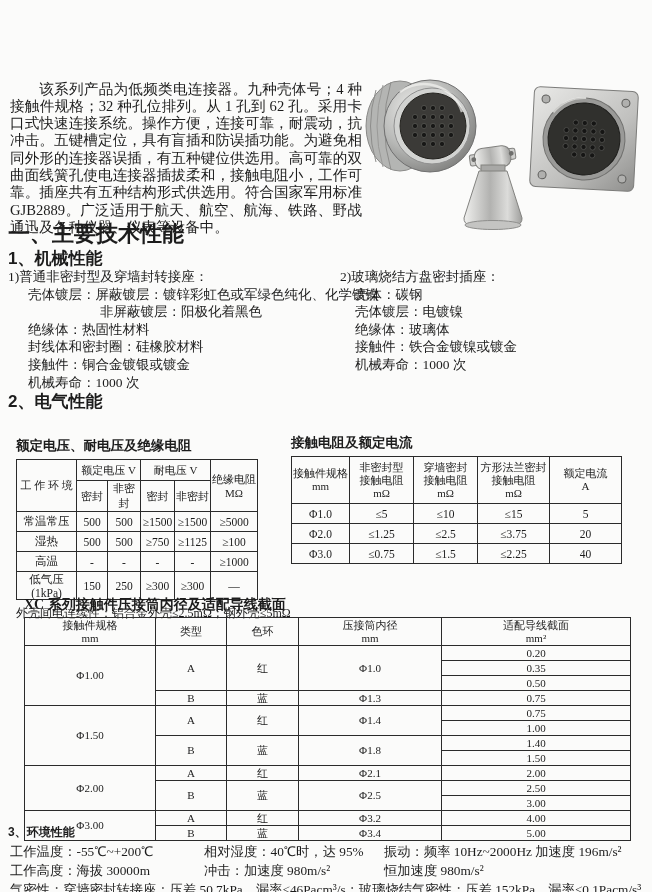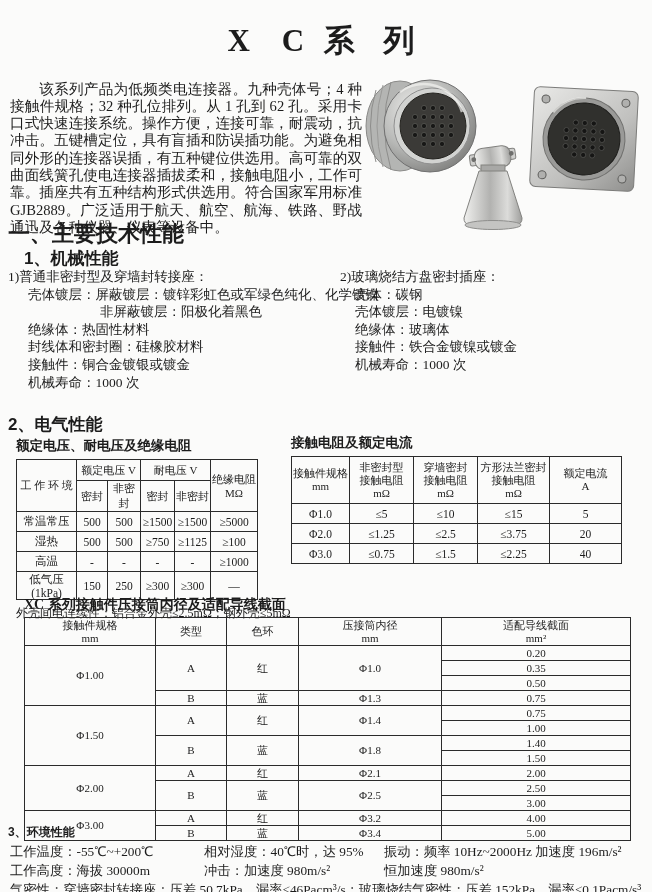--- a/index.html
+++ b/index.html
@@ -16,22 +16,22 @@
   .intro{position:absolute;top:66px;left:10px;width:352px;font-size:14.6px;line-height:17.3px;text-align:justify;text-indent:2em;}
   
   .photos{position:absolute;top:62px;left:358px;width:292px;height:176px;}
   .photos svg{position:absolute;}
   .ph-plug{left:6px;top:8px;}
   .ph-square{left:164px;top:22px;}
   .ph-cone{left:90px;top:76px;}
   
   .h-sans{position:absolute;left:8px;font-family:"Liberation Sans",sans-serif;font-weight:bold;}
   .h-main{top:219px;font-size:22px;}
-  .h-mech{top:247px;font-size:17px;margin-left:16px;}
-  .h-elec{top:413px;font-size:17px;}
+  .h-mech{top:247px;font-size:17px;}
+  .h-elec{top:390px;font-size:17px;}
   .h-env{top:824px;font-size:12px;}
   
   .mech-cols{position:absolute;top:268px;left:8px;width:640px;display:flex;font-size:13.5px;line-height:17.6px;}
   .mech-left{width:332px;flex:none;}
   .mech-right{flex:1;padding-left:0px;}
   .mech-cols .ln{white-space:nowrap;}
   .ind{padding-left:20px;}
   .ind2{padding-left:92px;}
   .indr{padding-left:15px;}
   
@@ -63,24 +63,20 @@
   .env-r3{top:881px;}
   .env-c1{position:absolute;left:0;}
   .env-c2{position:absolute;left:194px;}
   .env-c3{position:absolute;left:374px;}
 </style>
 </head>
 <body>
 
 <div class="page">
 
-  <div class="doc-title">
-    <span class="latin">X C</span>
-    <span class="cjk">系 列</span>
-  </div>
 
   <p class="intro">该系列产品为低频类电连接器。九种壳体号；4 种接触件规格；32 种孔位排列。从 1 孔到 62 孔。采用卡口式快速连接系统。操作方便，连接可靠，耐震动，抗冲击。五键槽定位，具有盲插和防误插功能。为避免相同外形的连接器误插，有五种键位供选用。高可靠的双曲面线簧孔使电连接器插拔柔和，接触电阻小，工作可靠。插座共有五种结构形式供选用。符合国家军用标准 GJB2889。广泛适用于航天、航空、航海、铁路、野战通迅及各种仪器、仪表等设备中。</p>
 
   <div class="photos">
     <svg class="ph-plug" width="118" height="112" viewBox="0 0 118 112">
       <defs>
         <radialGradient id="gp" cx="35%" cy="32%" r="80%">
           <stop offset="0%" stop-color="#eeeeec"></stop>
             <stop offset="55%" stop-color="#b6b7b5"></stop>
             <stop offset="100%" stop-color="#767674"></stop>

